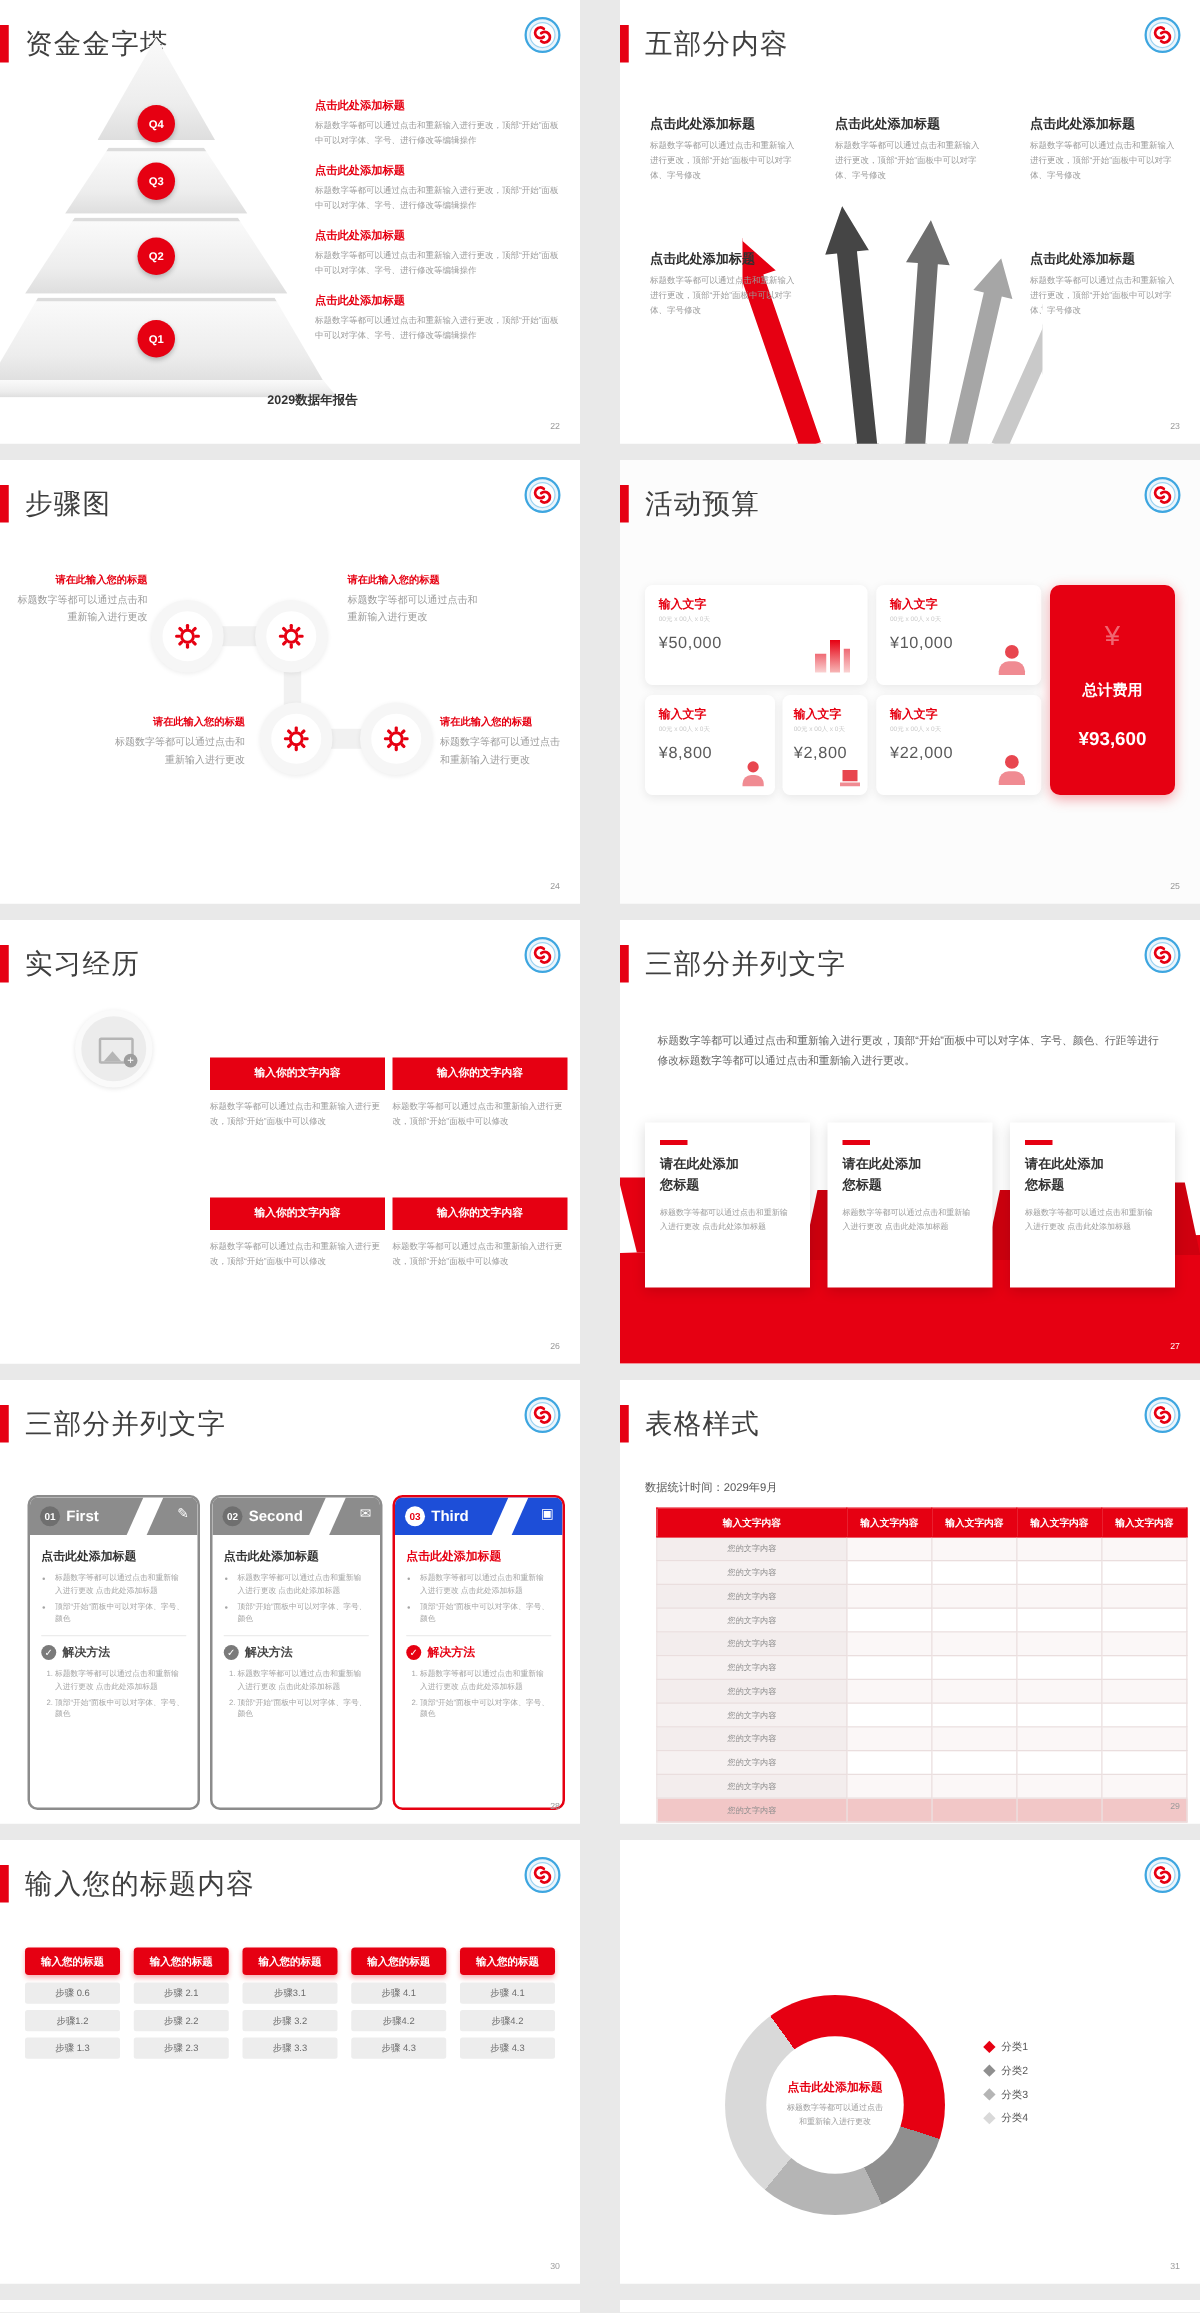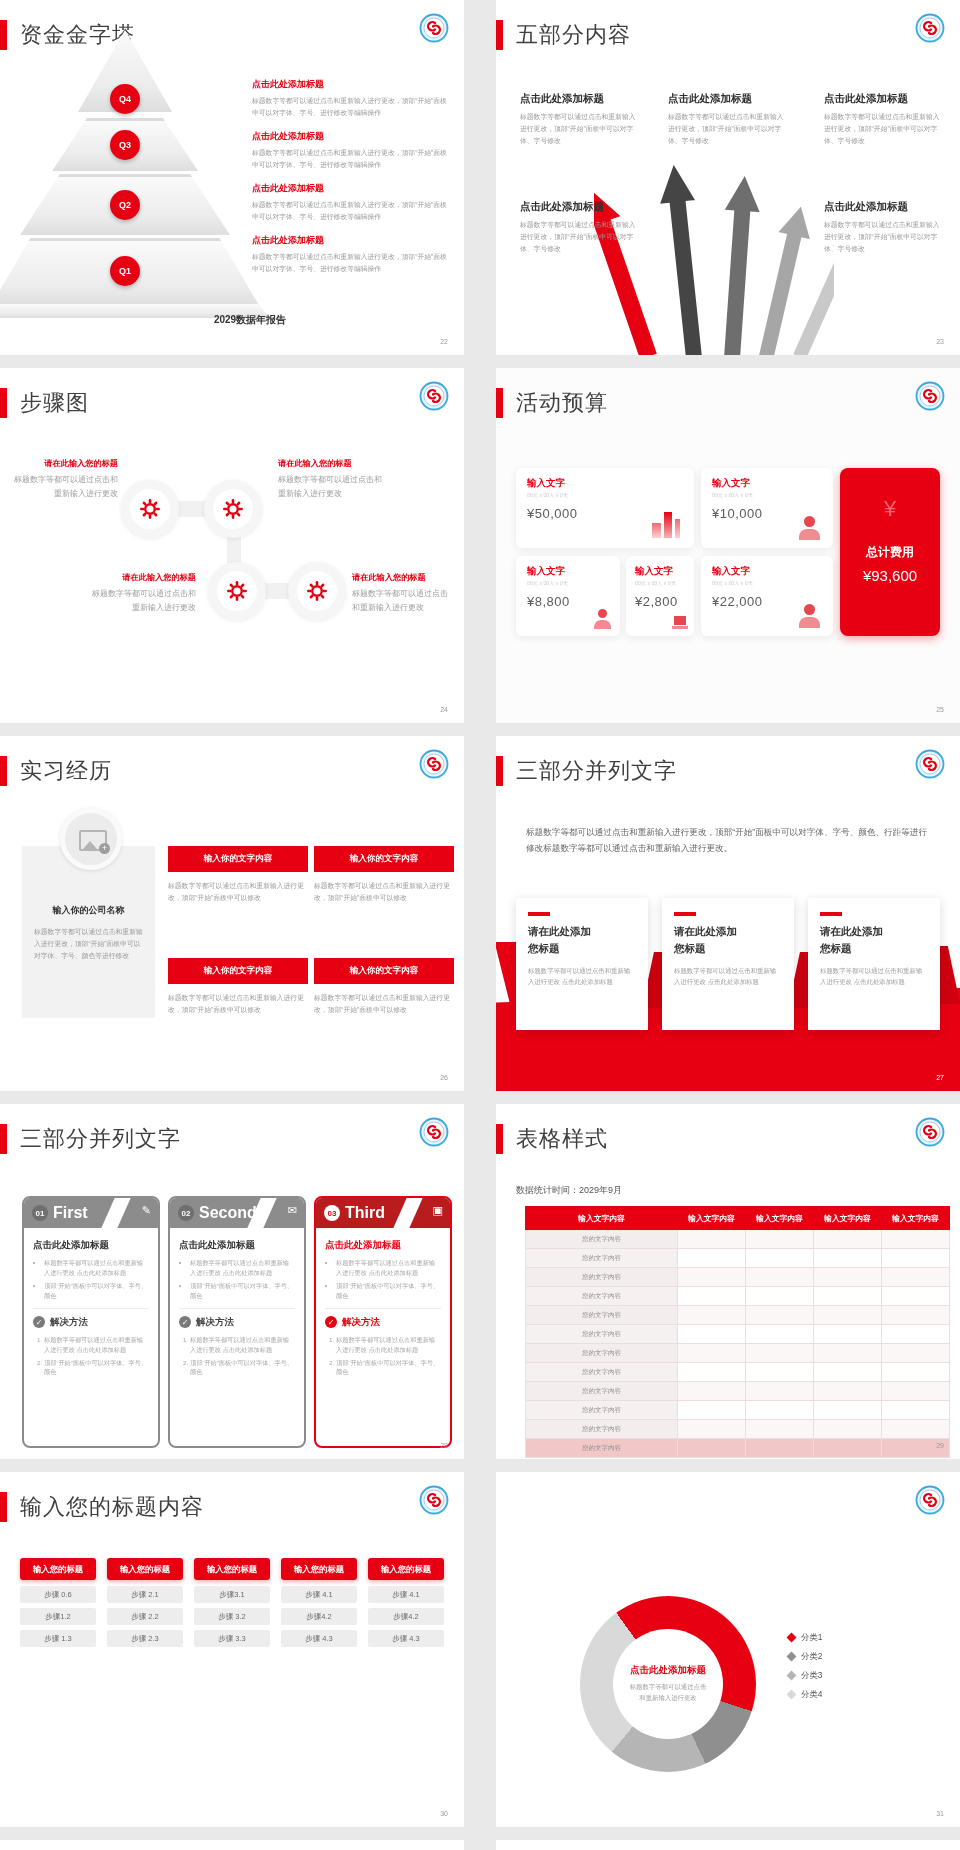--- a/index.html
+++ b/index.html
@@ -42,33 +42,33 @@
             display:flex;align-items:center;justify-content:center}
   
   .ncard{position:absolute;width:138px;height:252px;background:#fff;border:2px solid #8c8c8c;
          border-radius:8px;box-sizing:border-box;overflow:hidden}
   .ncard .nhead{height:30px;background:#8c8c8c;position:relative;display:flex;align-items:center;
                 padding-left:8px;gap:5px}
   .ncard .notch{position:absolute;top:0;left:84px;width:16px;height:30px;background:#fff;
                 transform:skewX(-24deg)}
   .ncard .numc{width:16px;height:16px;border-radius:50%;background:#6f6f6f;color:#fff;font-size:8px;
                font-weight:bold;display:flex;align-items:center;justify-content:center;z-index:1}
-  .ncard .nname{color:#fff;font-weight:bold;font-size:16px;z-index:1}
+  .ncard .nname{color:#fff;font-weight:bold;font-size:12px;z-index:1}
   .ncard .nicon{position:absolute;right:7px;top:6px;color:#fff;font-size:11px;z-index:1}
   .ncard .content{padding:9px 9px 0 9px}
   .ncard .chead{font-size:9.5px;font-weight:bold;color:#333;margin:2px 0 6px 0}
   .ncard ul,.ncard ol{margin:0;padding-left:11px;color:#a5a5a5;font-size:6.2px;line-height:1.6}
   .ncard li{margin-bottom:3px}
   .ncard .divider{border-top:1px solid #ececec;margin:7px 0}
   .ncard .sol{display:flex;align-items:center;gap:5px;margin:2px 0 6px 0}
   .ncard .chk{width:12px;height:12px;border-radius:50%;background:#7a7a7a;color:#fff;font-size:8px;
               display:flex;align-items:center;justify-content:center}
   .ncard .soltxt{font-size:9.5px;font-weight:bold;color:#444}
   .ncard.red{border-color:#e60012}
-  .ncard.red .nhead{background:#b91c1c}
+  .ncard.red .nhead{background:#1d4ed8}
   .ncard.red .numc{background:#fff;color:#e60012}
   .ncard.red .chead{color:#e60012}
   .ncard.red .chk{background:#e60012}
   .ncard.red .soltxt{color:#e60012}
   
   table.tbl{position:absolute;left:29px;top:102px;width:424px;border-collapse:collapse;table-layout:fixed}
   table.tbl th{background:#e60012;color:#fff;font-size:7.8px;font-weight:bold;height:20px;
                border:1px solid #e60012}
   table.tbl td{height:16px;border:1px solid #eadede;font-size:6.5px;color:#8d8d8d;text-align:center}
   table.tbl tr td:first-child{background:#f6f1f1}
@@ -304,40 +304,36 @@
         <div class="sub">00元 x 00人 x 0天</div>
         <div class="amt">¥22,000</div>
         <div class="mini" style="right:12px;bottom:8px;width:22px;height:24px">
           <div style="position:absolute;left:5px;top:0;width:11px;height:11px;border-radius:50%;background:#e8464f"></div>
           <div style="position:absolute;left:0;bottom:0;width:21px;height:11px;border-radius:8px 8px 0 0;background:#f08b92"></div>
         </div>
       </div>
       <div class="total-card" style="left:344px;top:100px;width:100px;height:168px">
         <div style="margin-top:28px;font-size:22px;opacity:.4">¥</div>
         <div style="margin-top:22px;font-weight:bold;font-size:12px">总计费用</div>
-        <div style="margin-top:6px;font-weight:normal;font-size:15px">¥93,600</div>
+        <div style="margin-top:22px;font-weight:bold;font-size:15px">¥93,600</div>
       </div>
       <div class="pg">25</div>
     </div>
   </div>
 
   <div class="row">
 
     <div class="slide">
       <div class="sl-head">
           <div class="bar"></div>
         <div class="ttl">实习经历</div>
         </div>
       <svg class="logo" viewBox="0 0 30 30">
           <use href="#logo-badge"></use>
         </svg>
-      <div class="abs" style="left:22px;top:110px;width:133px;height:172px;background:#f2f2f2">
-        <div style="position:absolute;left:0;right:0;top:58px;text-align:center;font-weight:bold;font-size:9px;color:#333">输入你的公司名称</div>
-        <p class="bd" style="position:absolute;left:12px;right:12px;top:80px">标题数字等都可以通过点击和重新输入进行更改，顶部“开始”面板中可以对字体、字号、颜色等进行修改</p>
-      </div>
       <div class="abs" style="left:60px;top:72px;width:62px;height:62px;border-radius:50%;background:#ececec;border:5px solid #fafafa;box-sizing:border-box;box-shadow:0 1px 4px rgba(0,0,0,.1)">
         <div style="position:absolute;left:14px;top:17px;width:24px;height:17px;border:2px solid #b5b5b5;border-radius:2px">
           <div style="position:absolute;left:2px;bottom:0;width:0;height:0;border-left:7px solid transparent;border-right:7px solid transparent;border-bottom:8px solid #b5b5b5"></div>
         </div>
         <div style="position:absolute;left:34px;top:30px;width:11px;height:11px;border-radius:50%;background:#9d9d9d;color:#fff;font-size:9px;line-height:11px;text-align:center">+</div>
       </div>
       <div class="abs" style="left:168px;top:110px;width:140px">
         <div class="redbar-h">输入你的文字内容</div>
         <p class="bd" style="margin-top:8px">标题数字等都可以通过点击和重新输入进行更改，顶部“开始”面板中可以修改</p>
       </div>

